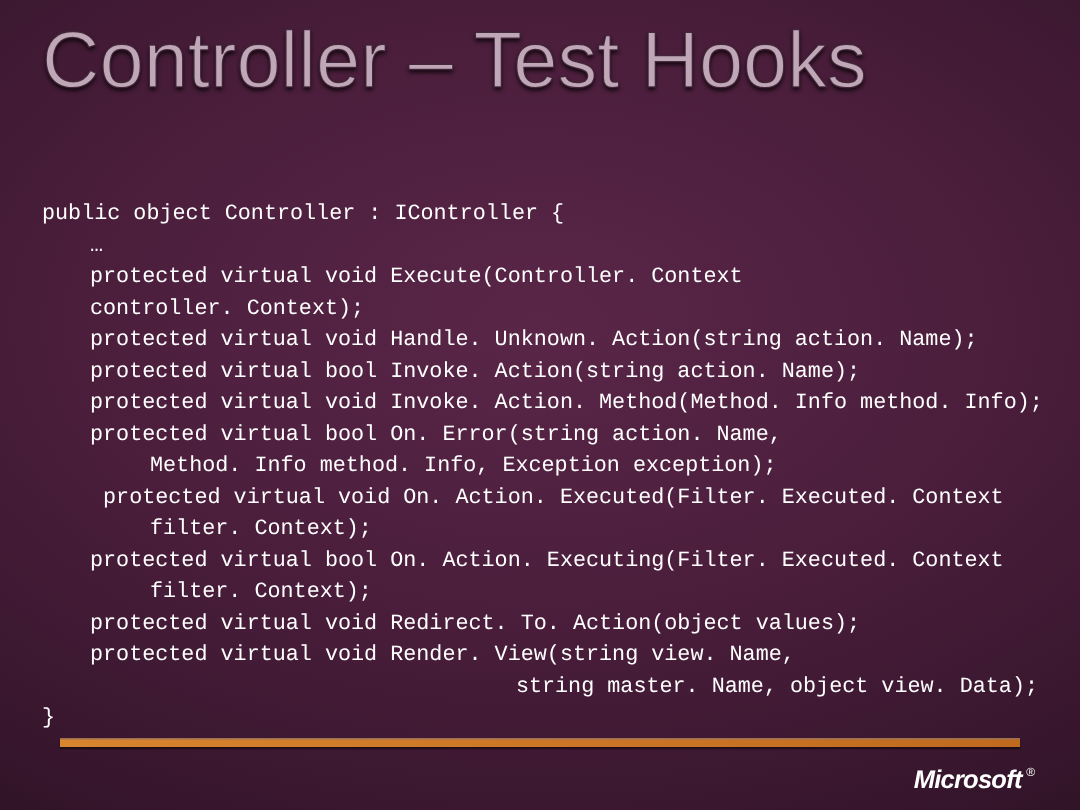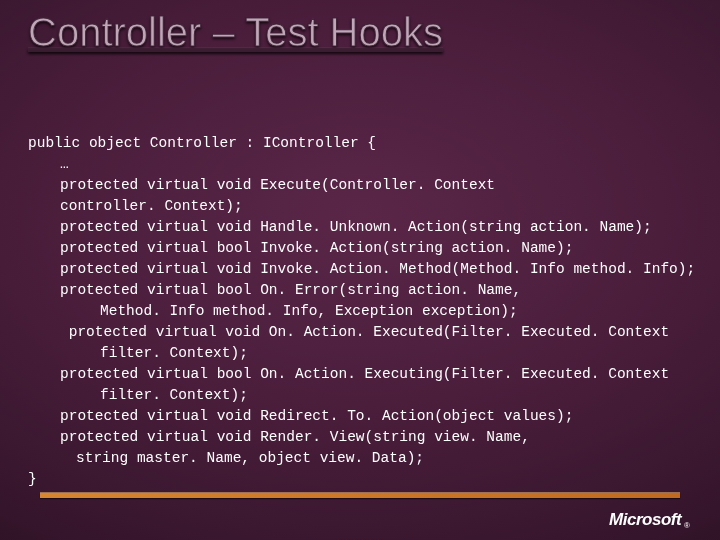--- a/index.html
+++ b/index.html
@@ -18,58 +18,57 @@
                 #4b1e3c 35%,
                 #37162d 65%,
                 #1a0a15 100%);
     position: relative;
     box-sizing: border-box;
   }
   .title {
     position: absolute;
     top: 10px;
     left: 28px;
-    font-size: 40px;
+    font-size: 53px;
     font-weight: 400;
     letter-spacing: 0px;
     color: #bfa7b8;
     text-shadow: 0 2px 3px rgba(0,0,0,0.8),
                  0 -1px 0 rgba(255,255,255,0.05);
-    text-decoration: underline;
     -webkit-text-stroke: 1px rgba(60,30,50,0.9);
   }
   .code {
     position: absolute;
     top: 112px;
     left: 28px;
     right: 28px;
     font-family: "Consolas", "Courier New", monospace;
     font-size: 14.5px;
     line-height: 1.45;
     color: #ffffff;
     white-space: pre;
   }
   .ind1 { padding-left: 32px; display: block; }
   .ind2 { padding-left: 72px; display: block; }
-  .ind3 { padding-left: 48px; display: block; }
+  .ind3 { padding-left: 48px; display: block; text-align: right; }
   .footer-line {
     position: absolute;
     bottom: 42px;
     left: 40px;
     right: 40px;
     height: 5px;
     background: linear-gradient(90deg, #d7852f 0%, #c06a1f 100%);
     box-shadow: 0 -1px 0 rgba(255,200,120,0.5), 0 1px 1px rgba(0,0,0,0.5);
   }
   .logo {
     position: absolute;
     bottom: 10px;
     right: 30px;
     display: flex;
-    align-items: flex-end;
+    align-items: flex-start;
     gap: 2px;
   }
   .logo-text {
     font-family: "Segoe UI", Arial, sans-serif;
     font-size: 17px;
     font-weight: bold;
     font-style: italic;
     color: #ffffff;
     letter-spacing: -0.5px;
   }

